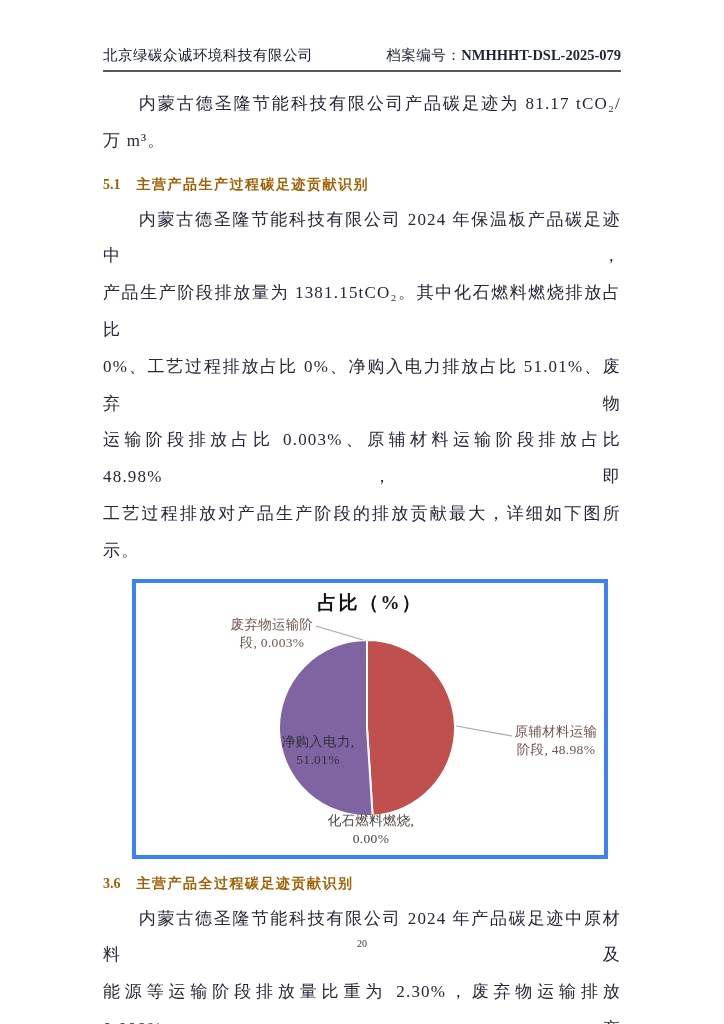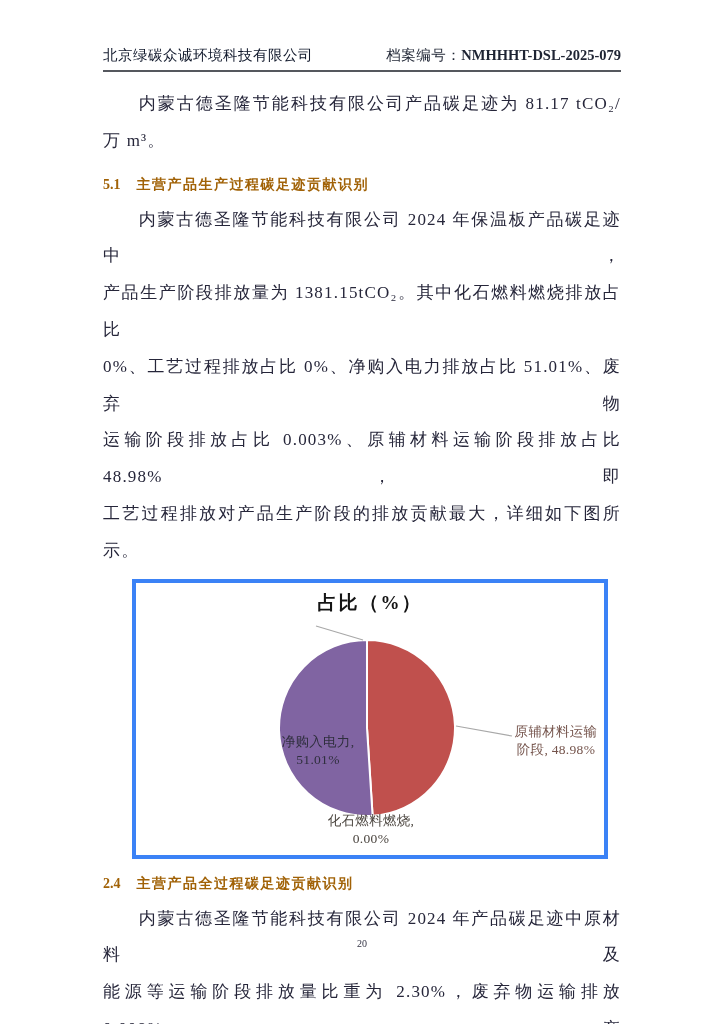--- a/index.html
+++ b/index.html
@@ -83,37 +83,41 @@
     <div class="chart-box">
       <svg width="468" height="272" viewBox="0 0 468 272">
         <g>
             <path d="M231 145L231.00 57.00A88 88 0 0 1 236.62 232.82Z" fill="#c0504d" stroke="#ffffff" stroke-width="2"></path>
             <path d="M231 145L236.62 232.82A88 88 0 1 1 230.98 57.00Z" fill="#8064a2" stroke="#ffffff" stroke-width="2"></path>
           </g>
         <polyline points="180,43 227,57" fill="none" stroke="#a8a8a8" stroke-width="1.2"></polyline>
         <polyline points="320,143 376,153" fill="none" stroke="#a8a8a8" stroke-width="1.2"></polyline>
       </svg>
       <div class="chart-title">占比（%）</div>
+      <div class="pie-label outside lbl-waste">
+        <span>废弃物运输阶</span>
+        <span>段, 0.003%</span>
+      </div>
       <div class="pie-label outside lbl-material">
         <span>原辅材料运输</span>
         <span>阶段, 48.98%</span>
       </div>
       <div class="pie-label inside lbl-electricity">
         <span>净购入电力,</span>
         <span>51.01%</span>
       </div>
       <div class="pie-label bottom lbl-fossil">
         <span>化石燃料燃烧,</span>
         <span>0.00%</span>
       </div>
     </div>
 
 
     <h2 class="sec">
-      <span class="secnum">2.4</span><span>主营产品全过程碳足迹贡献识别</span>
+      <span class="secnum">3.6</span><span>主营产品全过程碳足迹贡献识别</span>
     </h2>
 
     <div class="para">
         <div class="para-line indent">内蒙古德圣隆节能科技有限公司 2024 年产品碳足迹中原材料及</div>
         <div class="para-line">能源等运输阶段排放量比重为 2.30%，废弃物运输排放 0.008%，产</div>
       </div>
 
   </div>
 
   <div class="page-number">20</div>

